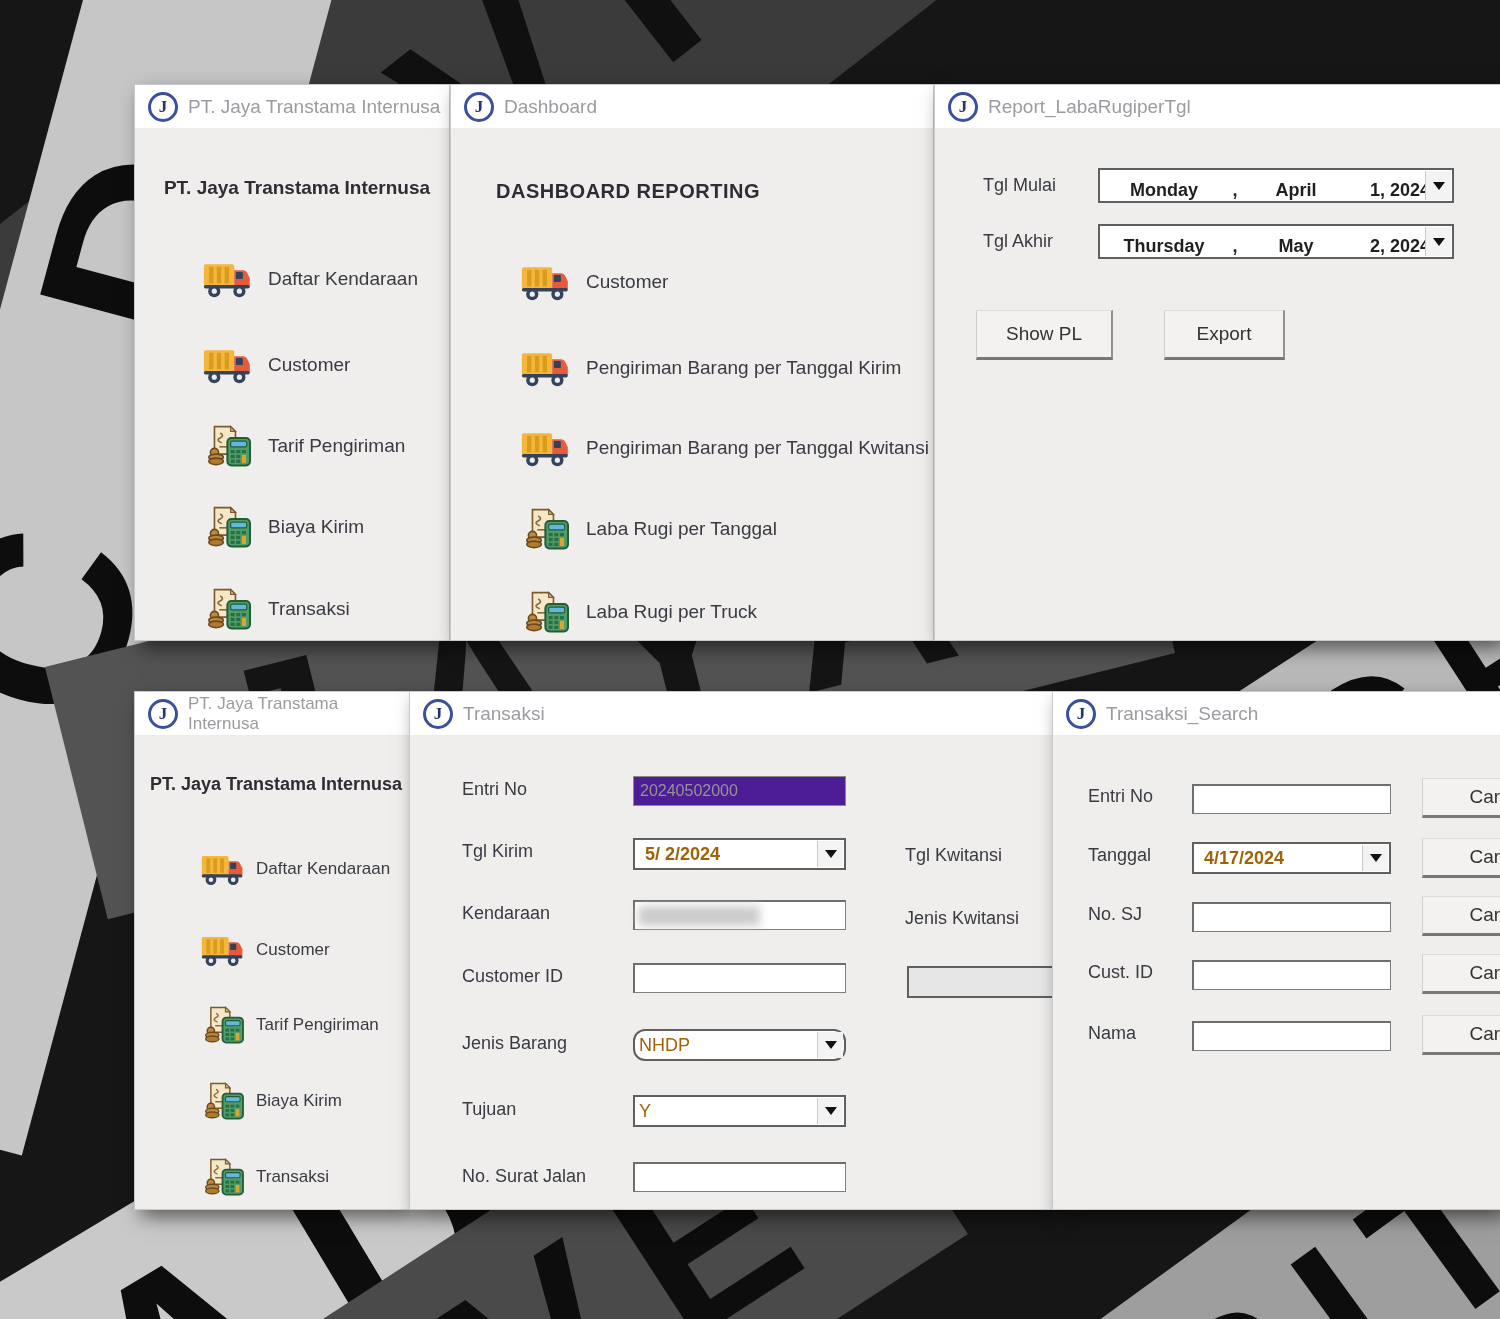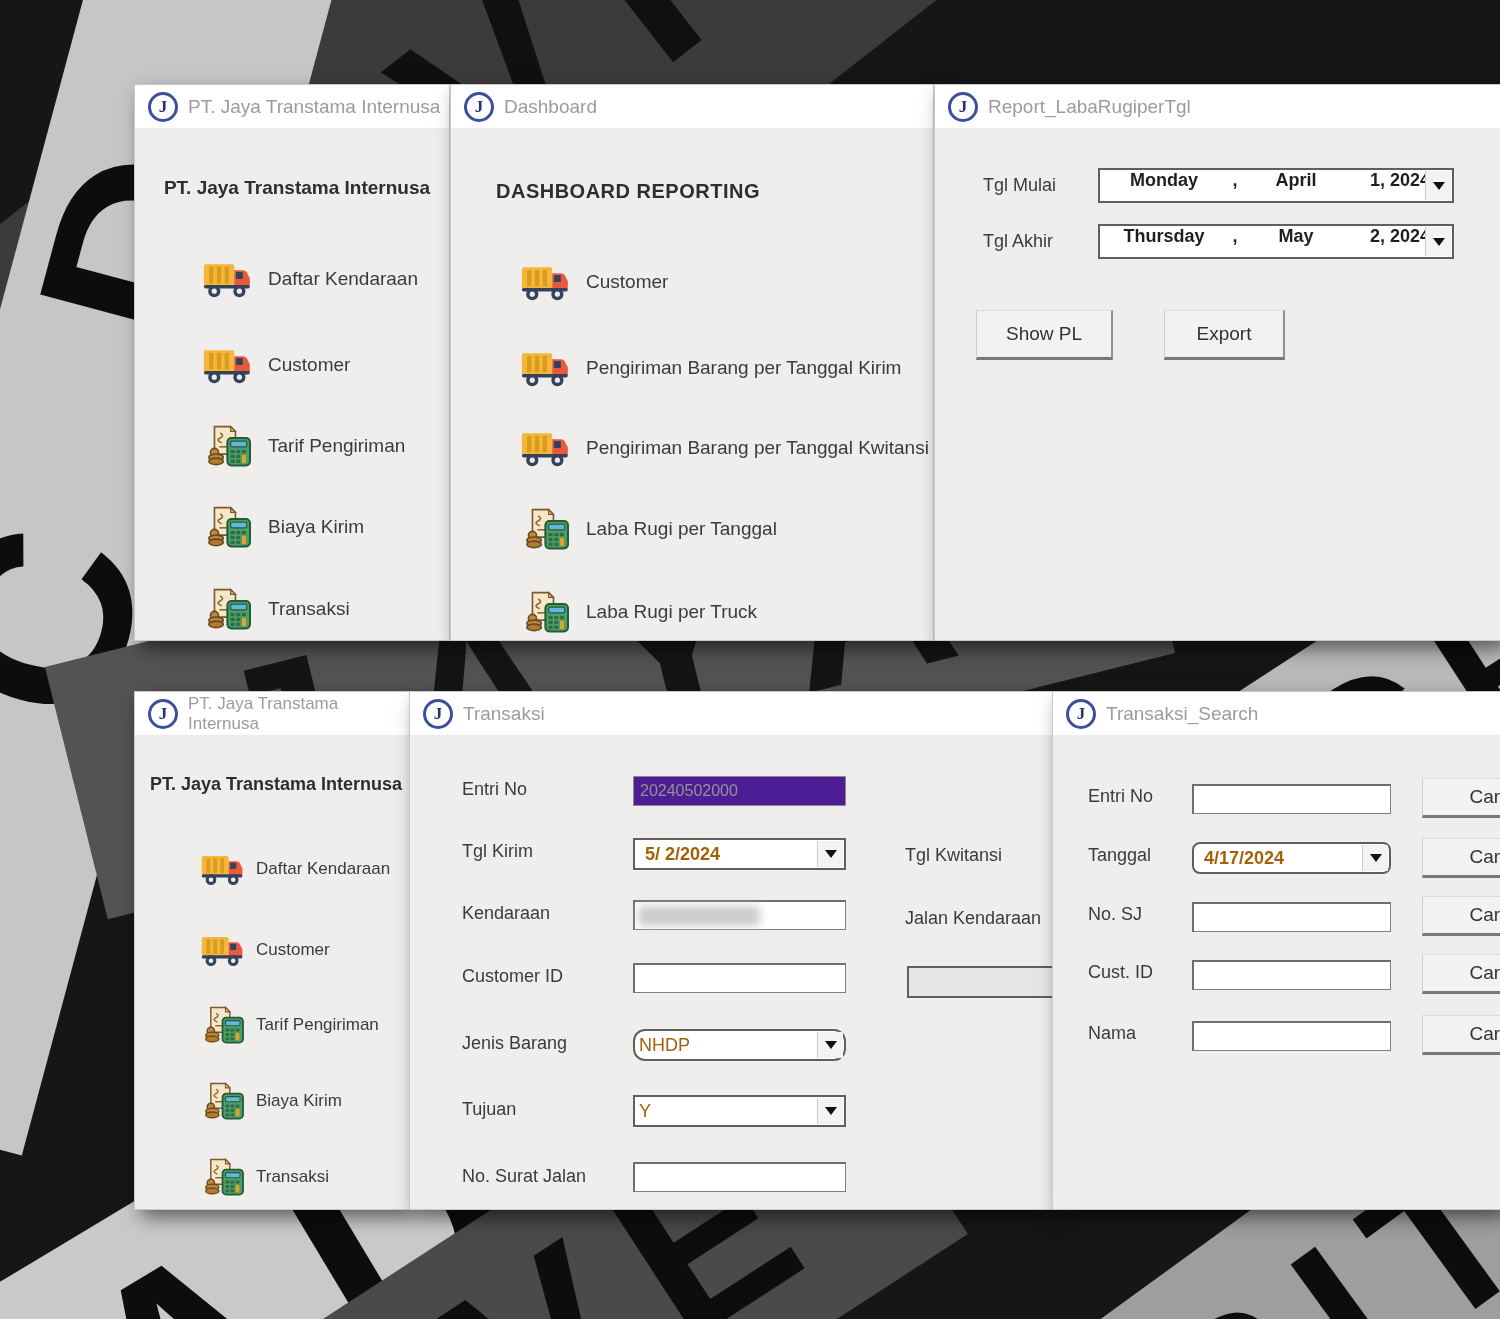--- a/index.html
+++ b/index.html
@@ -57,21 +57,21 @@
   .combo{position:absolute;background:#ffffff;border:2px solid #5f5f5f;box-sizing:border-box;
          display:flex;align-items:center;}
   .combo .val{font-size:18px;font-weight:700;color:#a16207;padding-left:10px;}
   .combo .arrow-btn{position:absolute;right:1px;top:1px;bottom:1px;width:25px;background:#f3f3f3;
                     display:flex;align-items:center;justify-content:center;border-left:1px solid #c9c9c9;}
   .tri{width:0;height:0;border-left:6px solid transparent;border-right:6px solid transparent;
        border-top:8px solid #111;}
   .combo.gray{background:#e6e6e6;}
 
   .date-combo{position:absolute;background:#fff;border:2px solid #5f5f5f;box-sizing:border-box;
-              display:flex;align-items:flex-start;font-size:18px;font-weight:700;color:#1f1f1f;}
+              display:flex;align-items:flex-end;font-size:18px;font-weight:700;color:#1f1f1f;}
   .date-combo .seg-day{width:128px;text-align:center;}
   .date-combo .seg-comma{width:14px;text-align:center;}
   .date-combo .seg-month{width:108px;text-align:center;}
   .date-combo .seg-date{width:100px;text-align:center;}
 
   .btn{position:absolute;background:#f3f2f0;border-top:1px solid #dcdcdc;border-left:1px solid #cfcfcf;
        border-right:2px solid #909090;border-bottom:3px solid #777777;font-size:19px;color:#333;
        display:flex;align-items:center;justify-content:center;box-sizing:border-box;cursor:pointer;}
 </style>
 </head>
@@ -503,36 +503,36 @@
       <span class="val" style="padding-left:4px;font-weight:400;">Y</span>
       <span class="arrow-btn">
           <span class="tri"></span>
         </span>
     </div>
 
     <div class="flabel" style="left:52px;top:474px;">No. Surat Jalan</div>
     <div class="textbox" style="left:223px;top:470px;width:213px;height:30px;"></div>
 
     <div class="flabel" style="left:495px;top:153px;">Tgl Kwitansi</div>
-    <div class="flabel" style="left:495px;top:216px;">Jalan Kendaraan</div>
+    <div class="flabel" style="left:495px;top:216px;">Jenis Kwitansi</div>
     <div class="combo gray" style="left:497px;top:274px;width:200px;height:32px;"></div>
   </div>
 
   <div class="window" style="left:1053px;top:692px;width:447px;height:517px;">
     <div class="titlebar">
       <span class="jlogo">J</span>
       <span class="title">Transaksi_Search</span>
     </div>
 
     <div class="flabel" style="left:35px;top:94px;">Entri No</div>
     <div class="textbox" style="left:139px;top:92px;width:199px;height:30px;"></div>
     <div class="btn" style="left:369px;top:86px;width:131px;height:40px;">Cari</div>
 
     <div class="flabel" style="left:35px;top:153px;">Tanggal</div>
-    <div class="combo" style="left:139px;top:150px;width:199px;height:32px;border-radius:8px;">
+    <div class="combo" style="left:139px;top:150px;width:199px;height:32px;">
       <span class="val">4/17/2024</span>
       <span class="arrow-btn">
           <span class="tri"></span>
         </span>
     </div>
     <div class="btn" style="left:369px;top:146px;width:131px;height:40px;">Cari</div>
 
     <div class="flabel" style="left:35px;top:212px;">No. SJ</div>
     <div class="textbox" style="left:139px;top:210px;width:199px;height:30px;"></div>
     <div class="btn" style="left:369px;top:204px;width:131px;height:40px;">Cari</div>

